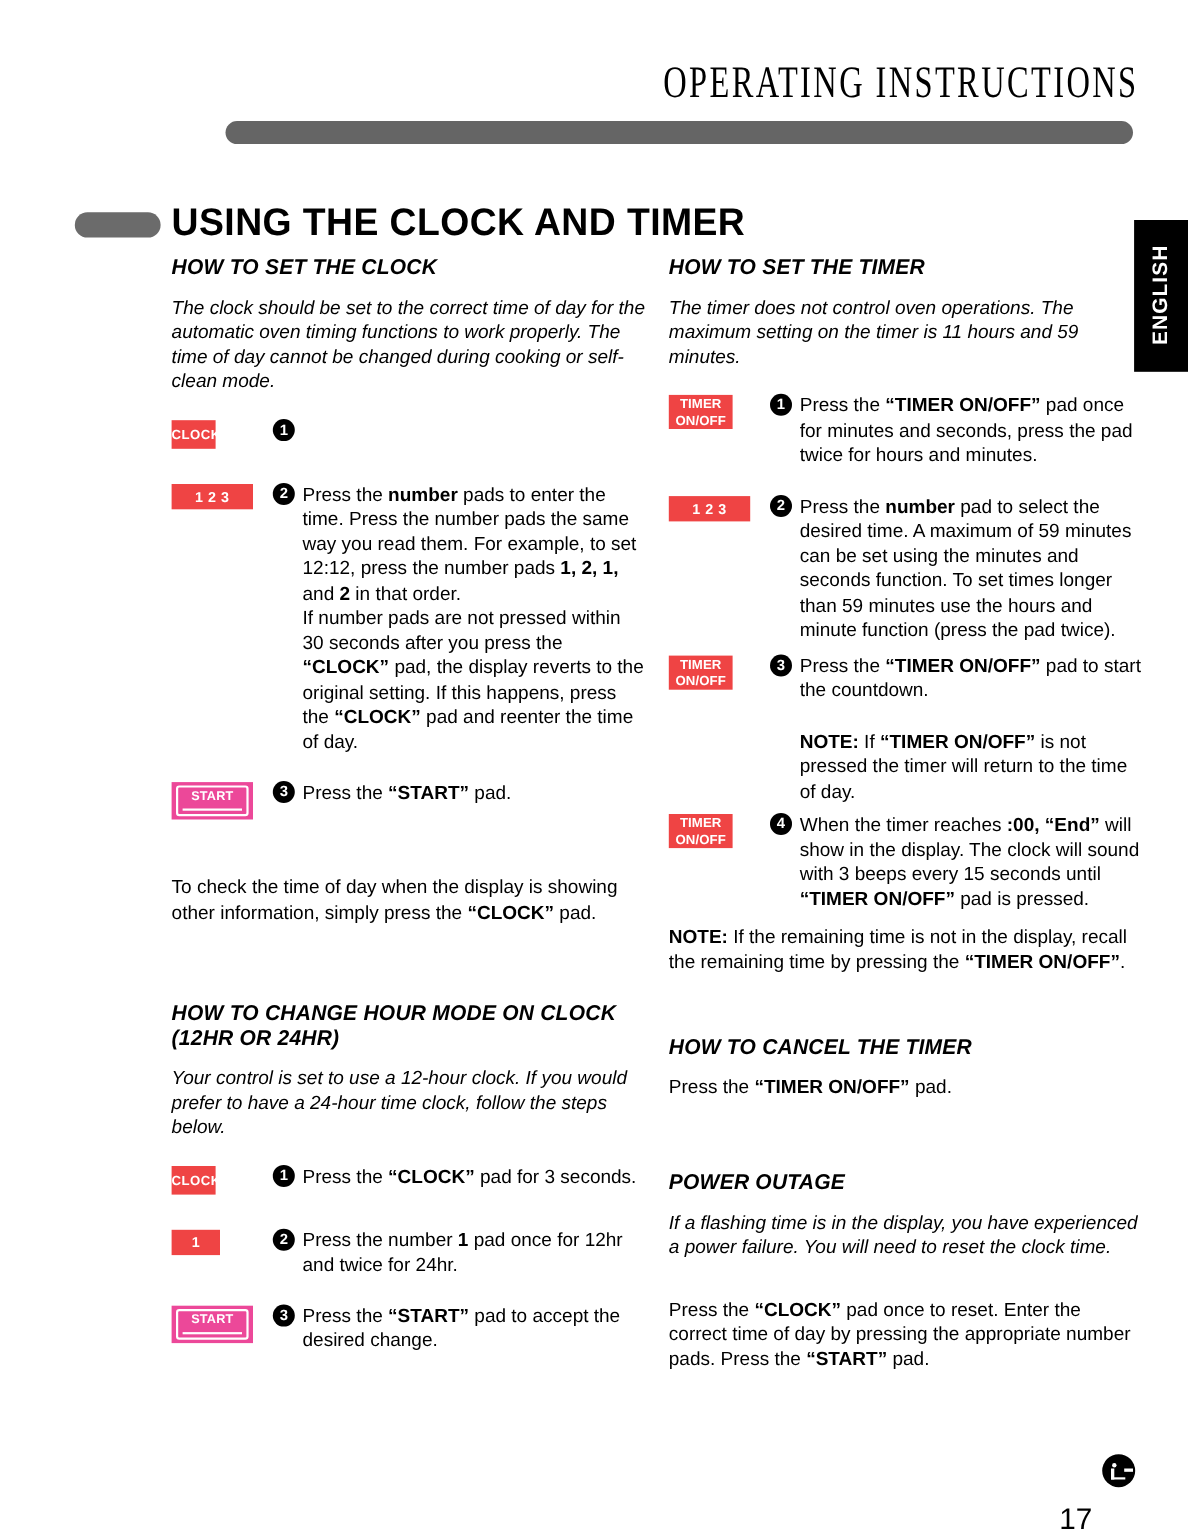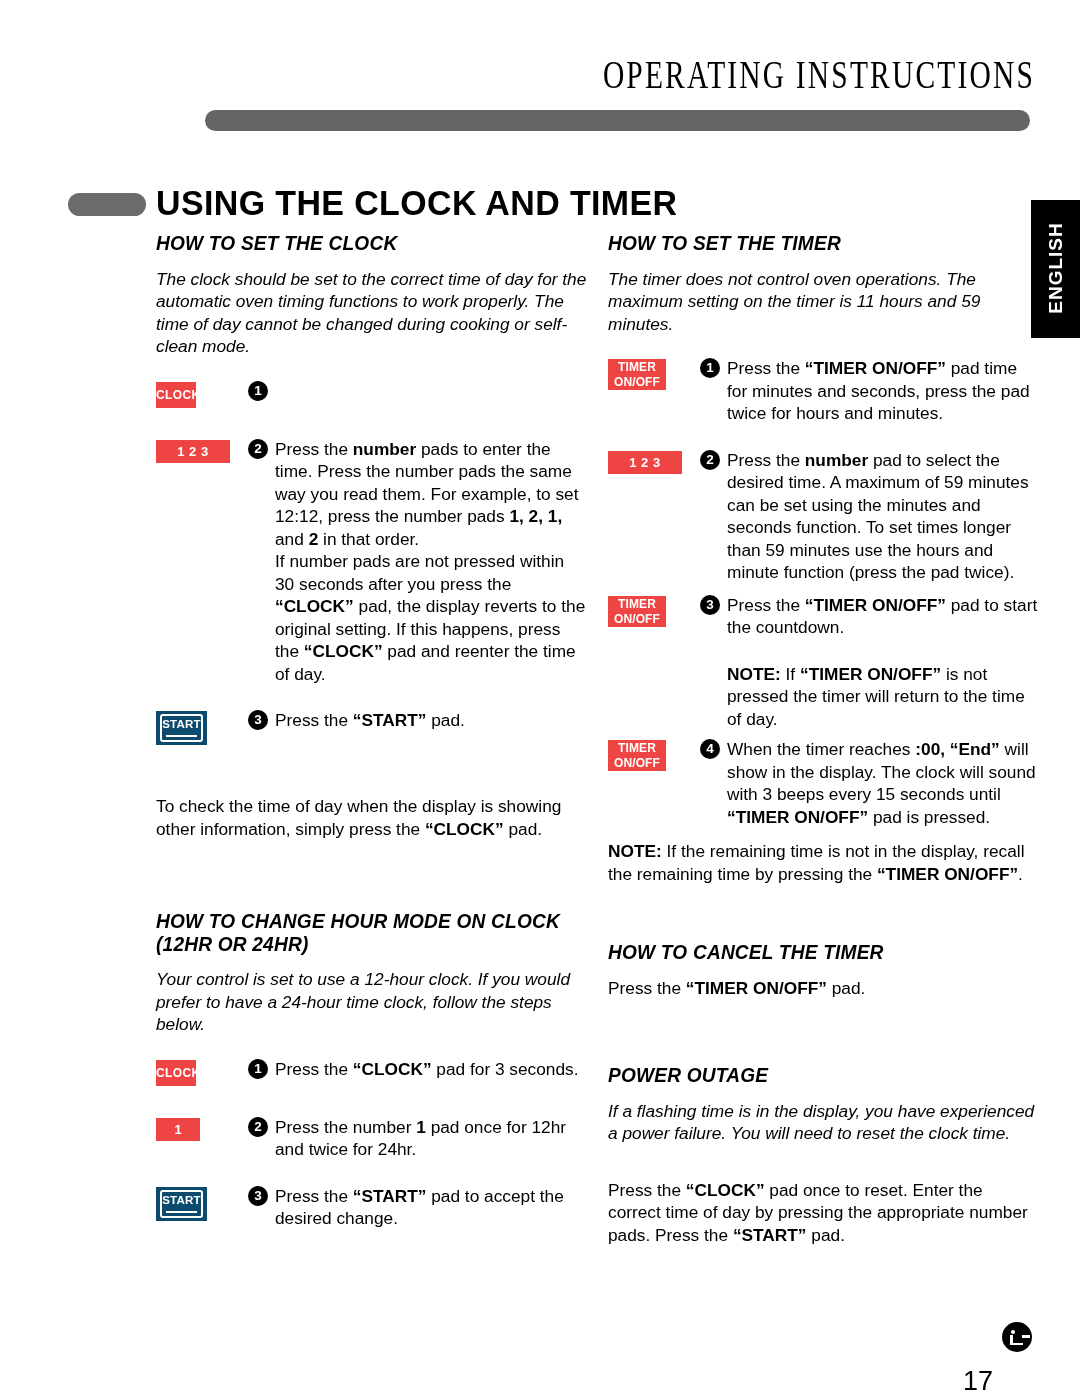--- a/index.html
+++ b/index.html
@@ -107,21 +107,21 @@
   }
   .pad-clock{width:40px;height:26px;line-height:26px;font-size:12px;letter-spacing:0.4px;}
   .pad-num{width:74px;height:23px;line-height:23px;font-size:13px;letter-spacing:0.5px;}
   .pad-num span{display:inline-block;width:100%;}
   .pad-one{width:44px;height:23px;line-height:23px;font-size:13px;}
   .pad-timer{
     width:58px;height:31px;font-size:12px;line-height:15px;
     padding-top:1px;box-sizing:border-box;letter-spacing:0.1px;
   }
   .pad-start{
-    position:relative;width:51px;height:34px;background:#0c4a6e;
+    position:relative;width:51px;height:34px;background:#ec4899;padding-left:23px;
   }
   .pad-start .inner{
     position:absolute;left:4px;top:3px;right:4px;bottom:3px;
     border:2px solid #fff;border-radius:3px;
   }
   .pad-start .lbl{
     position:absolute;left:0;right:0;top:7px;
     color:#fff;font-size:11.5px;font-weight:bold;
     text-align:center;letter-spacing:0.2px;
   }
@@ -266,21 +266,21 @@
     <div class="sp-14"></div>
 
     <div class="step">
       <div class="padbox">
         <div class="pad pad-timer">
           <div>TIMER</div>
           <div>ON/OFF</div>
         </div>
       </div>
       <div class="num">1</div>
-      <div class="txt"><span>Press the </span><b>“TIMER ON/OFF”</b><span> pad time for minutes and seconds, press the pad twice for hours and minutes.</span></div>
+      <div class="txt"><span>Press the </span><b>“TIMER ON/OFF”</b><span> pad once for minutes and seconds, press the pad twice for hours and minutes.</span></div>
     </div>
 
     <div class="sp-14"></div>
 
     <div class="step">
       <div class="padbox">
         <div class="pad pad-num"><span>1   2   3</span></div>
       </div>
       <div class="num">2</div>
       <div class="txt"><span>Press the </span><b>number</b><span> pad to select the desired time. A maximum of 59 minutes can be set using the minutes and seconds function. To set times longer than 59 minutes use the hours and minute function (press the pad twice).</span></div>

